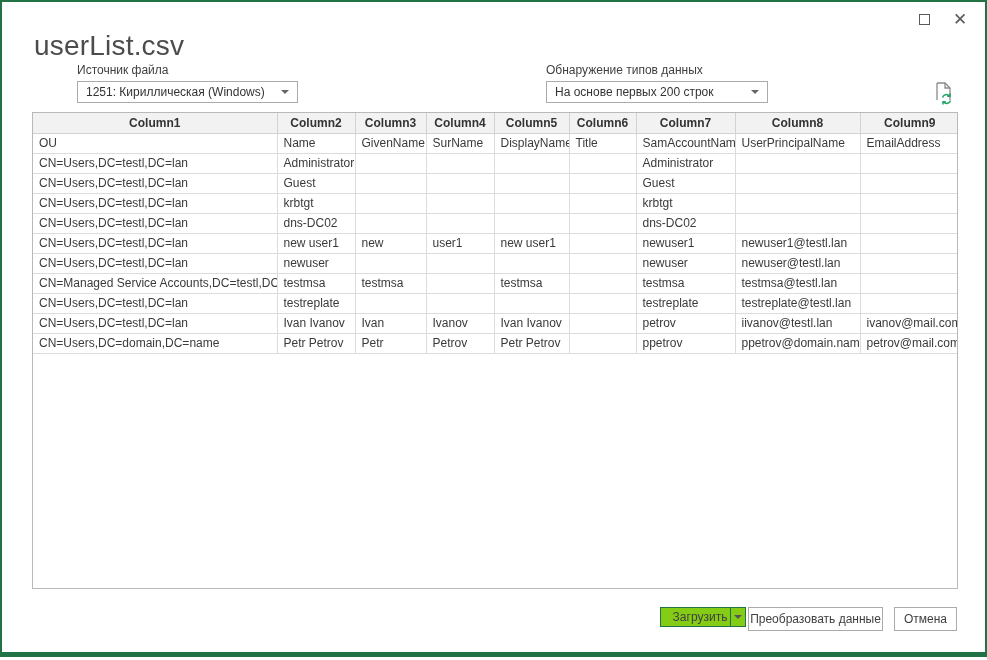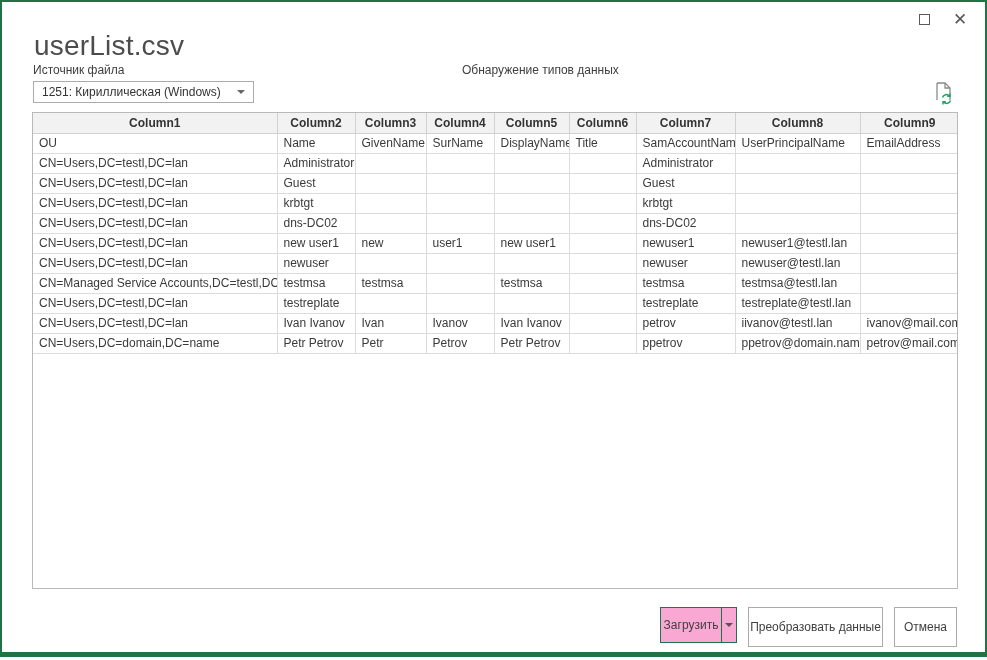--- a/index.html
+++ b/index.html
@@ -19,30 +19,30 @@
   }
   .maximize-glyph { width:11px; height:11px; border:1.5px solid #5a5a5a; display:inline-block; }
   .close-glyph { font-size:17px; line-height:17px; color:#5a5a5a; }
 
   .page-title {
     position:absolute; left:32px; top:28px; font-size:28px; font-weight:300;
     color:#4c4c4c; letter-spacing:0.2px;
   }
 
   
-  .field-group { position:absolute; top:61px; }
+  .field-group { position:absolute; top:61px;margin-left:44px; }
   .field-group .field-label { font-size:12px; color:#404040; margin-bottom:4px; display:block; }
   .combo {
     height:22px; background:#fff; border:1px solid #ababab;
     display:flex; align-items:center; justify-content:space-between;
     padding:8px 8px; font-size:12px; color:#333; cursor:default;
   }
   .g1 { left:31px;  width:221px; }
   .g2 { left:261px; width:217px; }
-  .g3 { left:460px; width:222px; }
+  .g3 { left:500px; width:222px; }
   .caret {
     width:0; height:0; border-left:4px solid transparent; border-right:4px solid transparent;
     border-top:4px solid #666; display:inline-block; margin-left:8px;
   }
   .refresh-btn { position:absolute; top:79px; right:29px; width:24px; height:24px;
     display:flex; align-items:center; justify-content:center; }
 
   
   .grid-wrap {
     position:absolute; left:30px; top:110px; width:926px; height:477px;
@@ -56,26 +56,26 @@
   table.preview td {
     border:1px solid #dcdcdc; height:20px; padding:0 6px; color:#3a3a3a;
     overflow:hidden; white-space:nowrap; text-overflow:clip; background:#fff;
   }
   table.preview tr > *:first-child { border-left:none; }
   table.preview tr > *:last-child  { border-right:none; }
   table.preview thead th { border-top:none; }
 
   
   .footer-btn {
-    position:absolute; top:605px; height:40px; background:#fff; border:1px solid #ababab;
+    position:absolute; top:605px; height:24px; background:#fff; border:1px solid #ababab;
     font-size:12px; color:#404040; display:flex; align-items:center; justify-content:center;
     font-family:"Liberation Sans","DejaVu Sans",sans-serif; cursor:default;
   }
-  .load-split { position:absolute; top:605px; left:658px; height:36px; display:flex;
-    border:1px solid #217346; background:#f9a8d4; }
+  .load-split { position:absolute; top:605px; left:658px; height:20px; display:flex;
+    border:1px solid #217346; background:#84cc16;padding-left:9px; }
   .load-main { width:60px; height:100%; display:flex; align-items:center; justify-content:center;
     font-size:12px; color:#404040; cursor:default; }
   .load-arrow { width:15px; height:100%; border-left:1px solid #217346; display:flex;
     align-items:center; justify-content:center; cursor:default; }
   .load-arrow .caret { margin:0; border-top-color:#555; }
   .transform-btn { left:746px; width:135px; }
   .cancel-btn { left:892px; width:63px; }
 </style>
 </head>
 <body>
@@ -97,20 +97,24 @@
     <span class="field-label">Источник файла</span>
     <div class="combo">
       <span>1251: Кириллическая (Windows)</span>
       <span class="caret"></span>
     </div>
   </div>
 
 
   <div class="field-group g3">
     <span class="field-label">Обнаружение типов данных</span>
+    <div class="combo">
+      <span>На основе первых 200 строк</span>
+      <span class="caret"></span>
+    </div>
   </div>
 
   <div class="refresh-btn">
     <svg width="22" height="24" viewBox="0 0 22 24">
       <path d="M4 2 H12 L17 7 V19" fill="none" stroke="#8a8a8a" stroke-width="1.3"></path>
       <path d="M4 2 V19" fill="none" stroke="#8a8a8a" stroke-width="1.3"></path>
       <path d="M12 2 V7 H17" fill="none" stroke="#8a8a8a" stroke-width="1.3"></path>
       <path d="M9.5 16.5 a4 4 0 0 1 6.8-1.6 M17 12.5 v2.8 h-2.8" fill="none" stroke="#21a366" stroke-width="1.5"></path>
       <path d="M17.5 19.5 a4 4 0 0 1-6.8 1.6 M10 23.5 v-2.8 h2.8" fill="none" stroke="#21a366" stroke-width="1.5"></path>
     </svg>

